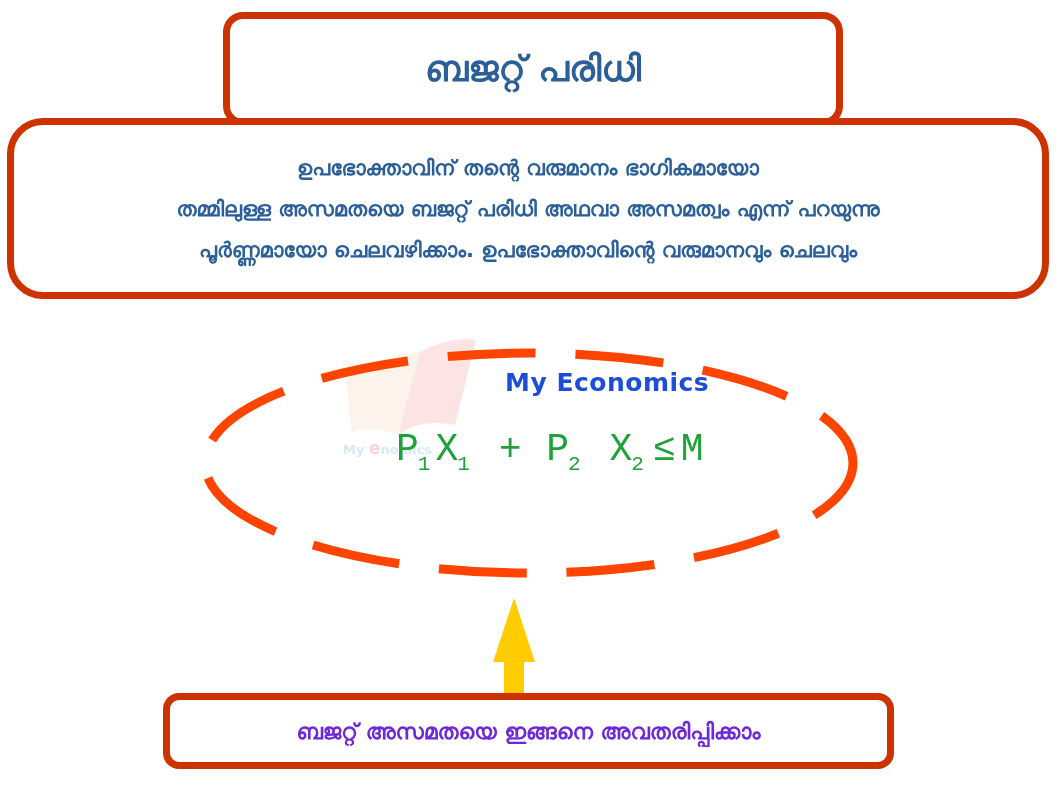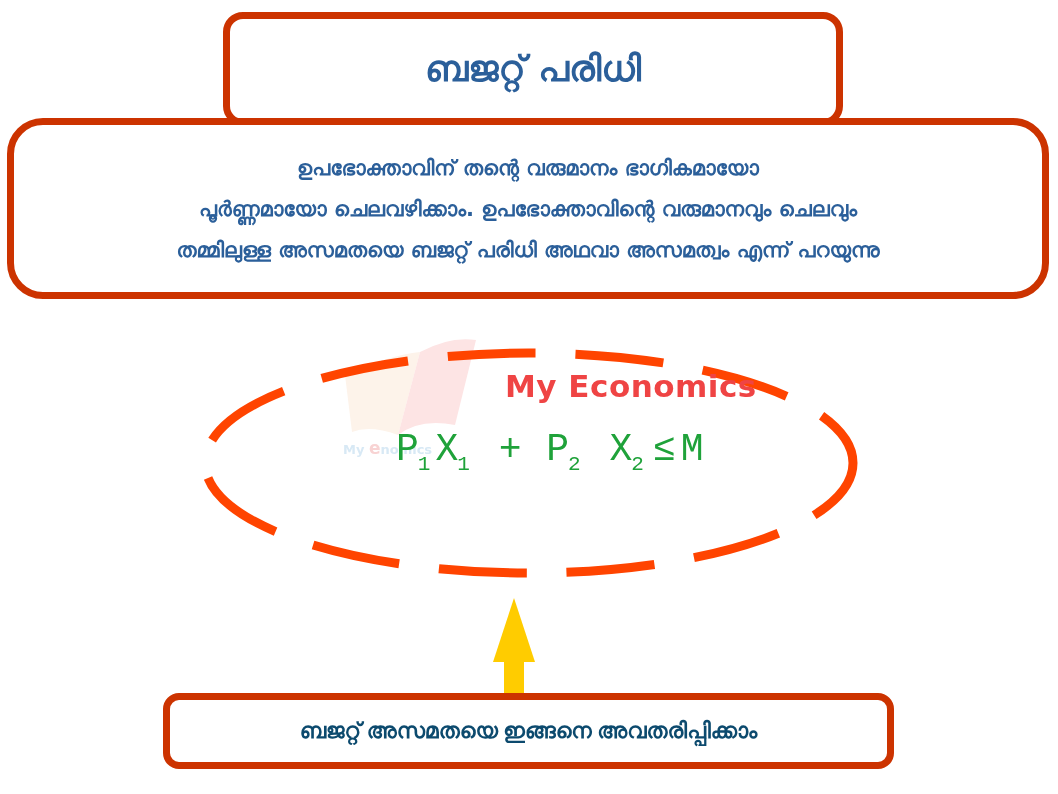--- a/index.html
+++ b/index.html
@@ -61,22 +61,22 @@
       width: 1058px;
       height: 794px;
       pointer-events: none;
     }
     #watermark-text {
       position: absolute;
       left: 505px;
       top: 368px;
       font-family: "DejaVu Sans", sans-serif;
       font-weight: bold;
-      font-size: 31px;
-      color: #ef4444;
+      font-size: 25px;
+      color: #1d4ed8;
       letter-spacing: 0.5px;
       white-space: nowrap;
     }
     #watermark-small {
       position: absolute;
       left: 343px;
       top: 438px;
       font-family: "DejaVu Sans", sans-serif;
       font-weight: bold;
       font-size: 13px;
@@ -126,21 +126,21 @@
 
 <div id="watermark-text">My Economics</div>
 <div id="watermark-small"><span>My </span><span class="accent">e</span><span>nomics</span></div>
 
 <div id="title-box" class="box" style="border-color: rgb(204, 51, 0); color: rgb(43, 95, 154);">
   <span>ബജറ്റ് പരിധി</span>
 </div>
 
 <div id="definition-box" class="box" style="border-color: rgb(204, 51, 0); color: rgb(43, 95, 154);">
   <span class="line">ഉപഭോക്താവിന് തന്റെ വരുമാനം ഭാഗികമായോ</span>
+  <span class="line">തമ്മിലുള്ള അസമതയെ ബജറ്റ് പരിധി അഥവാ അസമത്വം എന്ന് പറയുന്നു</span>
   <span class="line">പൂർണ്ണമായോ ചെലവഴിക്കാം. ഉപഭോക്താവിന്റെ വരുമാനവും ചെലവും</span>
-  <span class="line">തമ്മിലുള്ള അസമതയെ ബജറ്റ് പരിധി അഥവാ അസമത്വം എന്ന് പറയുന്നു</span>
 </div>
 
 <div id="formula" style="color: rgb(31, 162, 58);"><span>P</span><sub>1</sub><span>X</span><sub>1</sub> <span>+</span> <span>P</span><sub>2</sub> <span>X</span><sub>2</sub><span class="leq">≤</span><span>M</span></div>
 
-<div id="bottom-box" class="box" style="border-color: rgb(204, 51, 0); color: #0c4a6e; font-family: Liberation Serif, serif;">
+<div id="bottom-box" class="box" style="border-color: rgb(204, 51, 0); color: #6d28d9;">
   <span>ബജറ്റ് അസമതയെ ഇങ്ങനെ അവതരിപ്പിക്കാം</span>
 </div>
 
 </body></html>

